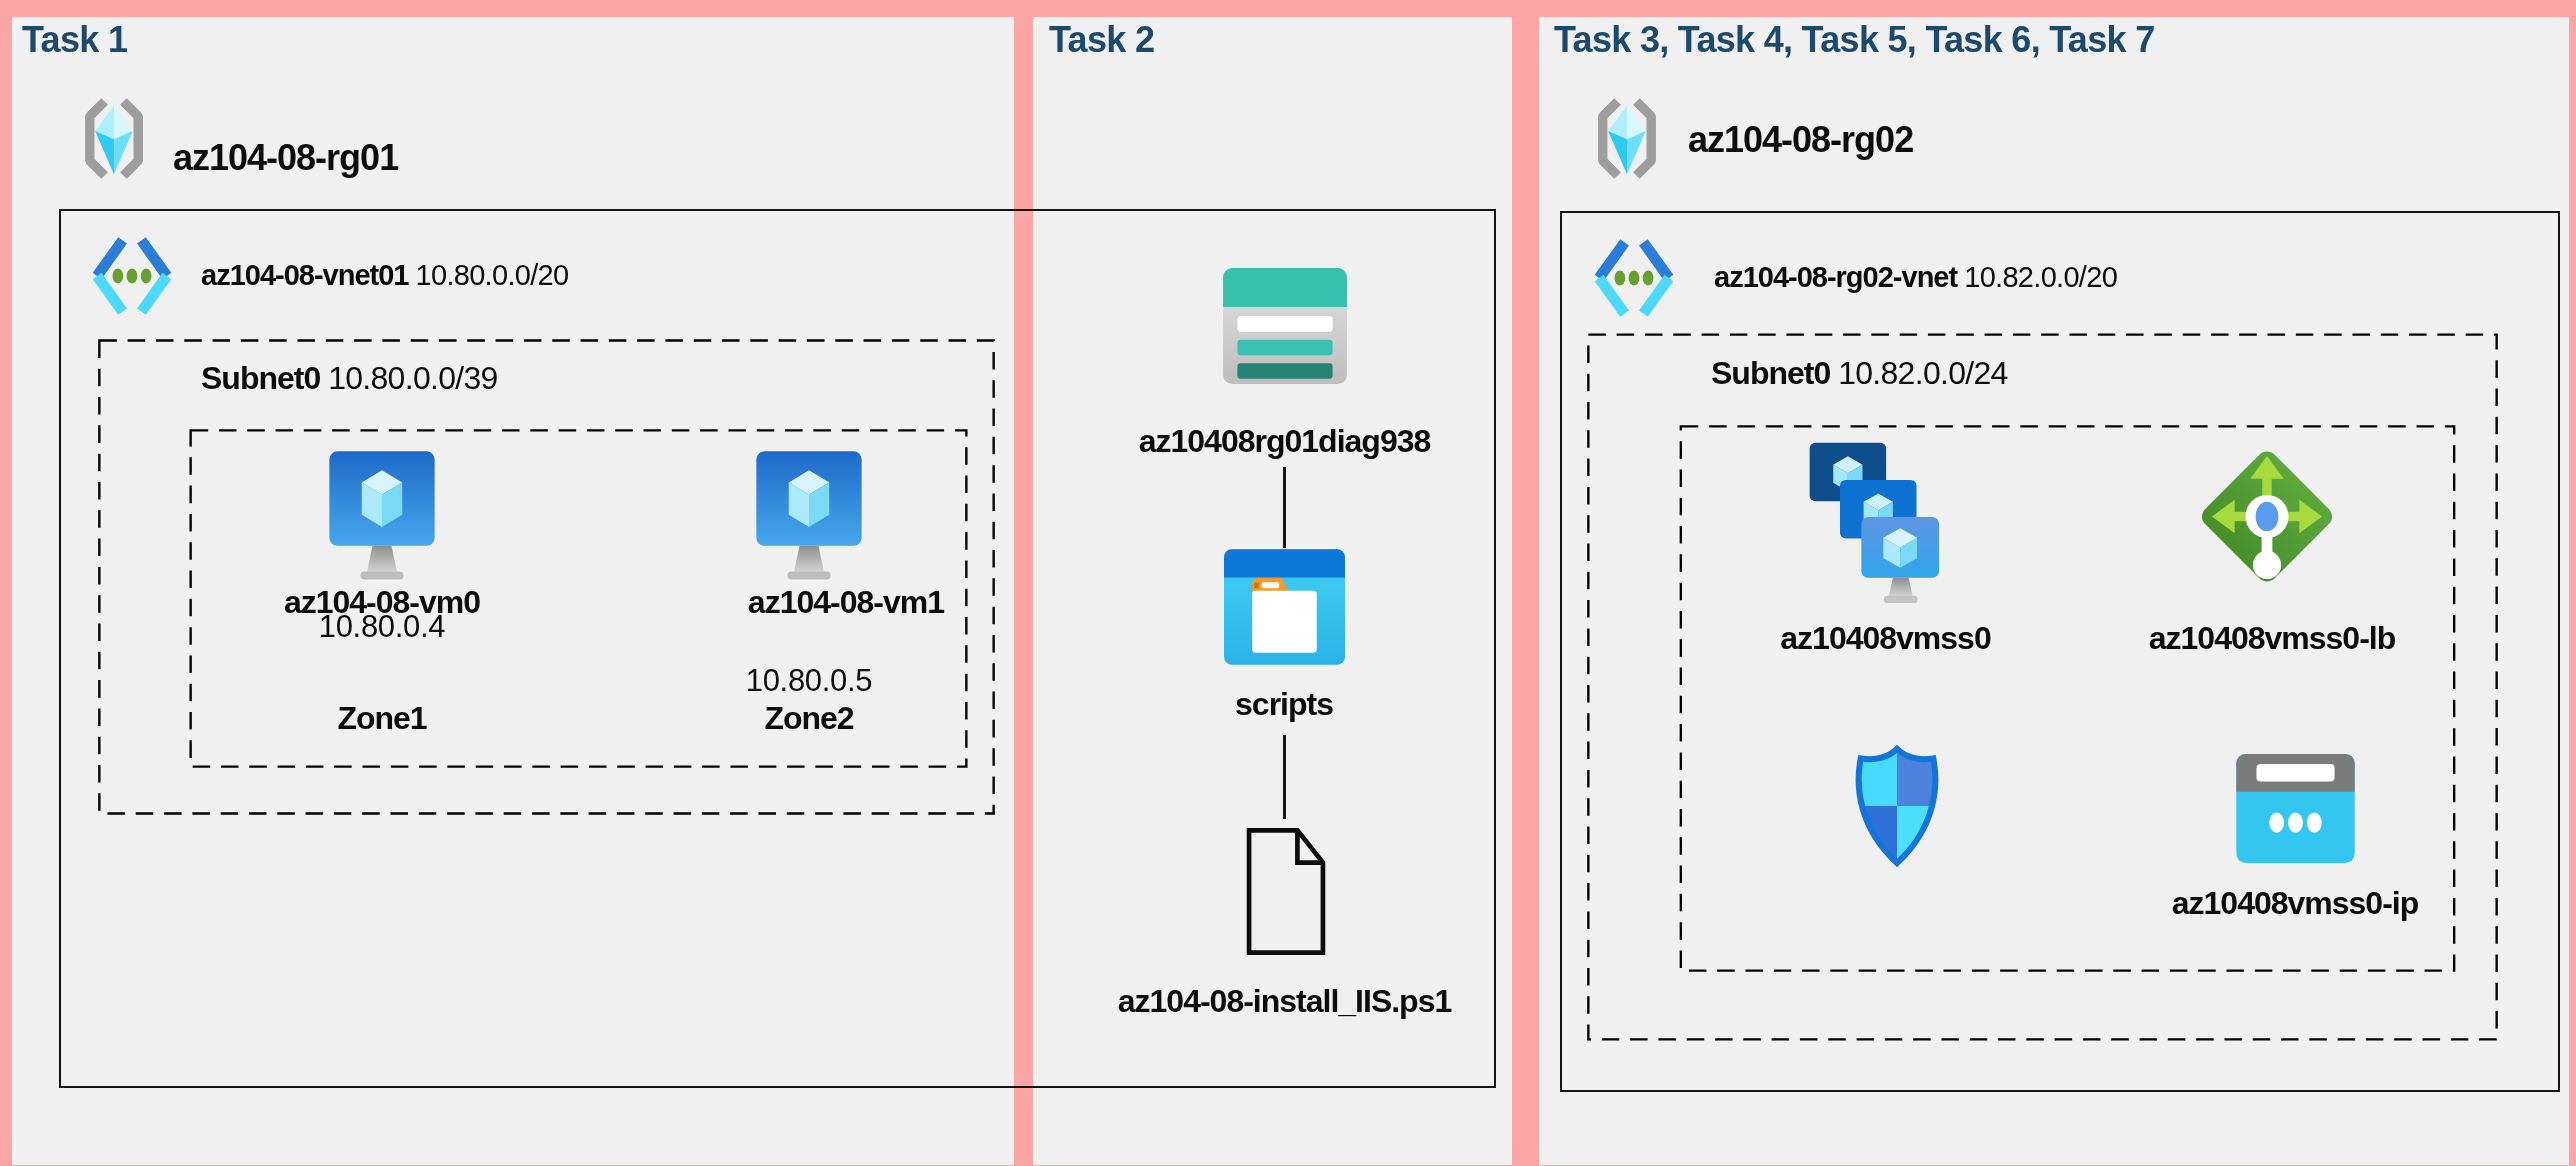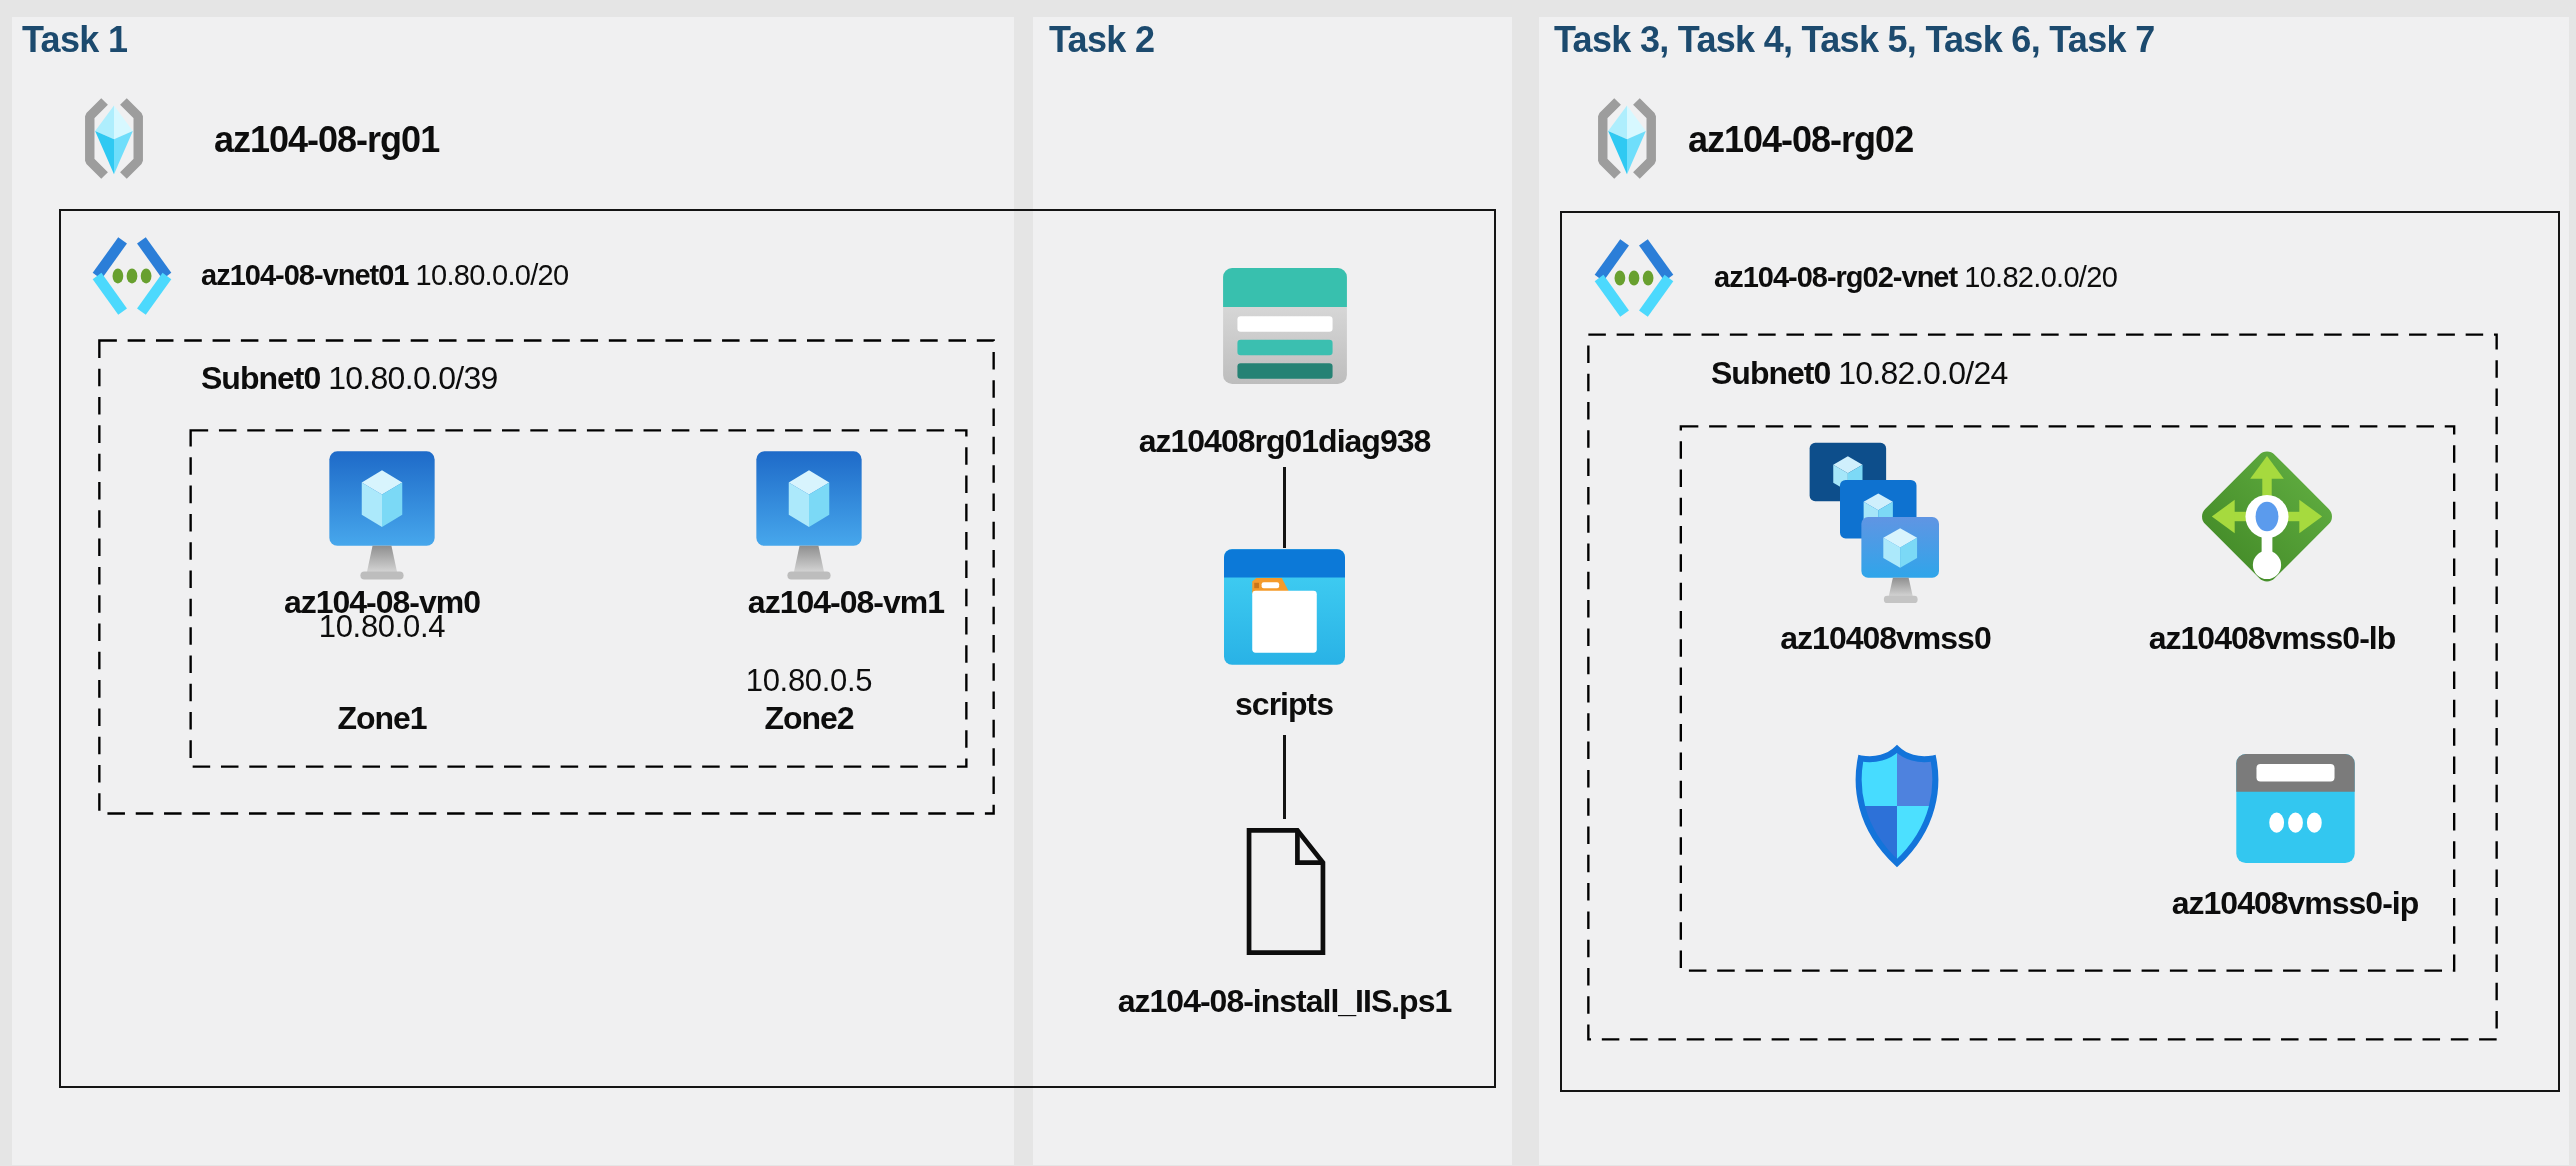--- a/index.html
+++ b/index.html
@@ -1,17 +1,17 @@
 <!DOCTYPE html>
 <html style="font-size:10.8px"><head>
 <meta charset="utf-8">
 <style>
   html,body{margin:0;padding:0;background:#ffffff;}
   body{font-family:"Liberation Sans", sans-serif;color:#0d0d0d;}
-  #canvas{position:relative;width:2576px;height:1166px;background:#e5e5e5;overflow:hidden;}
+  #canvas{position:relative;width:2576px;height:1166px;background:#fca5a5;overflow:hidden;}
   .panel{position:absolute;background:#f0f0f1;}
   .task-heading{position:absolute;font-size:36px;font-weight:bold;color:#1c4a6e;letter-spacing:-0.7px;white-space:nowrap;}
   .solid-box{position:absolute;border:2.7px solid #141414;box-sizing:border-box;}
   .dashbox{position:absolute;}
   .icon{position:absolute;}
   .lbl{position:absolute;white-space:nowrap;font-weight:bold;letter-spacing:-1px;}
   .lbl .reg{font-weight:normal;letter-spacing:-0.7px;}
   .rg-label{font-size:36px;}
   .vnet-label{font-size:29px;}
   .subnet-label{font-size:32px;}
@@ -36,21 +36,21 @@
   <div class="icon" style="left:79px;top:96px;">
     <svg width="70" height="85" viewBox="0 0 104 126">
       <path d="M38 8 L16 30 L16 96 L38 118" fill="none" stroke="#9d9d9d" stroke-width="14" stroke-linejoin="bevel"></path>
       <path d="M66 8 L88 30 L88 96 L66 118" fill="none" stroke="#9d9d9d" stroke-width="14" stroke-linejoin="bevel"></path>
       <polygon points="52,14 24,52 52,64" fill="#aeeefd"></polygon>
       <polygon points="52,14 80,52 52,64" fill="#d7f8ff"></polygon>
       <polygon points="24,52 52,64 52,116" fill="#2fc9f2"></polygon>
       <polygon points="80,52 52,64 52,116" fill="#6fdefb"></polygon>
     </svg>
   </div>
-  <div class="lbl rg-label" style="left:173px;top:119px;margin-left:41px;">az104-08-rg01</div>
+  <div class="lbl rg-label" style="left:173px;top:137px;">az104-08-rg01</div>
 
   <div class="solid-box" style="left:59px;top:209px;width:1437px;height:879px;"></div>
   <div class="solid-box" style="left:1560px;top:211px;width:1000px;height:881px;"></div>
 
   <div class="icon" style="left:89px;top:236px;">
     <svg width="86" height="80" viewBox="0 0 128 118">
       <path d="M50 6 L12 59" stroke="#2b7ed8" stroke-width="16" fill="none"></path>
       <path d="M12 59 L50 112" stroke="#4cd9fd" stroke-width="16" fill="none"></path>
       <path d="M78 6 L116 59" stroke="#2b7ed8" stroke-width="16" fill="none"></path>
       <path d="M116 59 L78 112" stroke="#4cd9fd" stroke-width="16" fill="none"></path>

